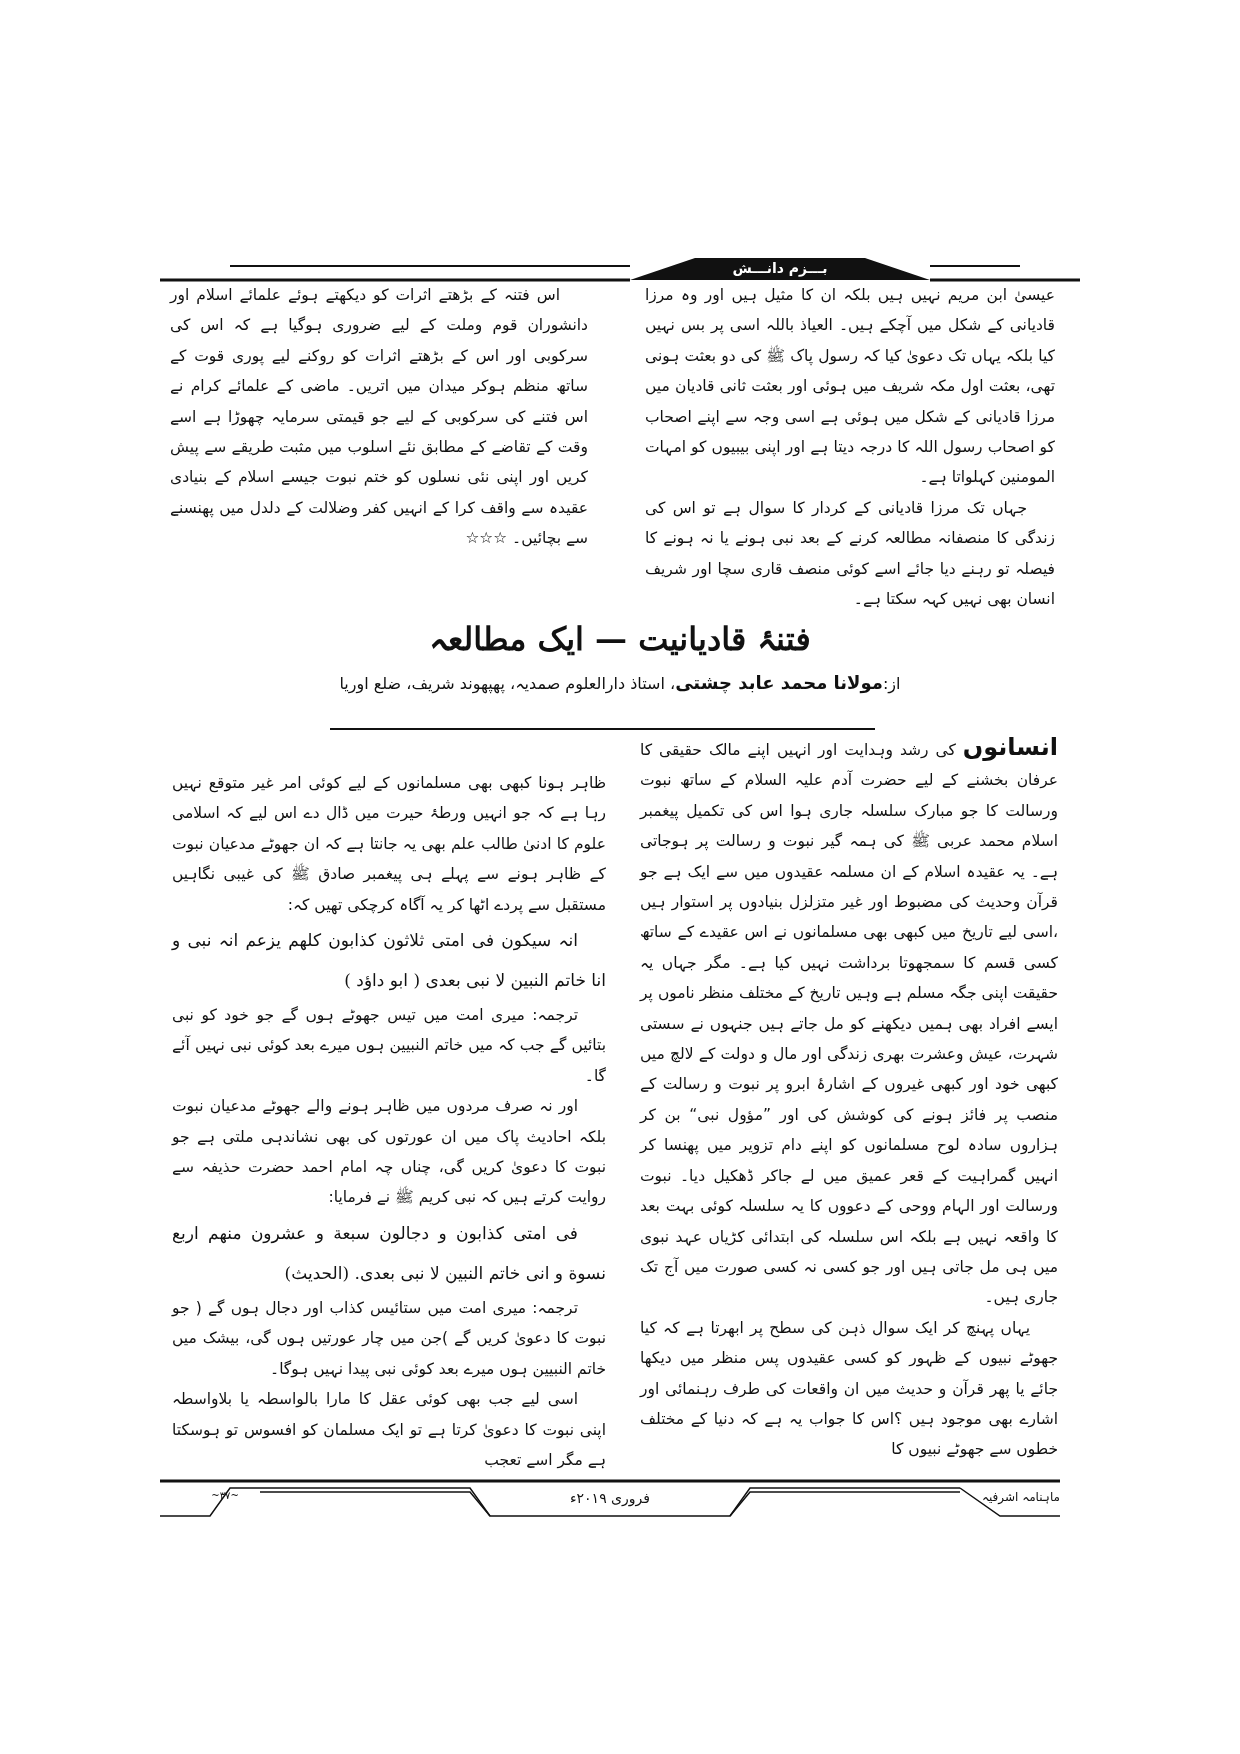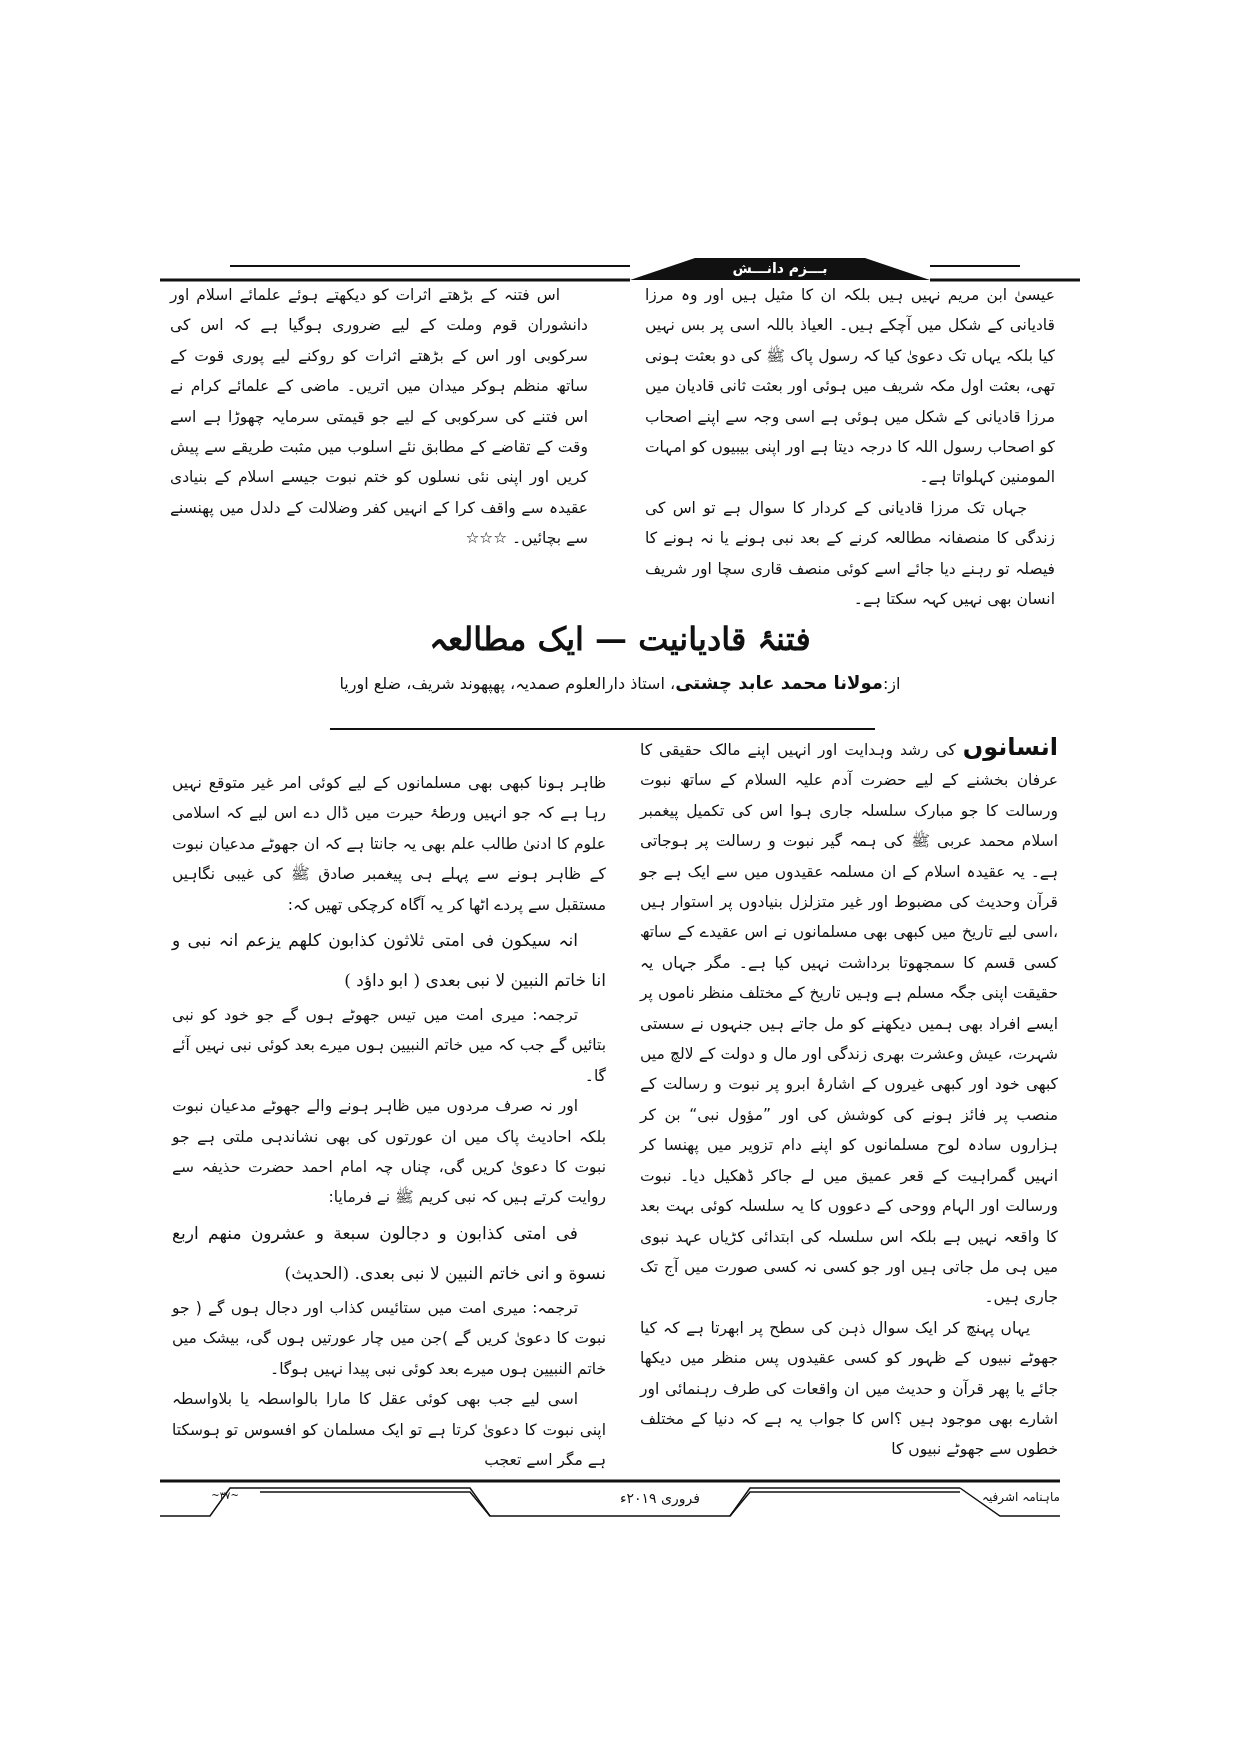--- a/index.html
+++ b/index.html
@@ -30,21 +30,21 @@
   .byline .author { font-weight: bold; font-size: 18px; }
   .byline-rule { position: absolute; left: 330px; top: 728px; width: 545px; height: 2px; background: #111; }
 
   .col-main-right { left: 640px; top: 732px; width: 418px; }
   .col-main-left  { left: 172px; top: 768px; width: 434px; }
   .lead { font-weight: bold; font-size: 24px; }
 
   .footer { position: absolute; left: 160px; top: 1478px; width: 900px; height: 40px; }
   .footer svg { position: absolute; left: 0; top: 0; }
   .foot-mag { position: absolute; right: 0; top: 12px; font-size: 12px; direction: rtl; }
-  .foot-date { position: absolute; left: 360px; top: 12px; width: 180px; font-size: 14px; direction: rtl; }
+  .foot-date { position: absolute; left: 360px; top: 12px; width: 180px; text-align: center; font-size: 14px; direction: rtl; }
   .foot-page { position: absolute; left: 4px; top: 12px; width: 60px; font-size: 10px; direction: rtl; text-align: center; margin-left: 31px; }
 </style>
 </head>
 <body>
 
 <div class="page">
 
   <div class="hdr">
     <svg width="920" height="26">
       <line x1="70" y1="8" x2="470" y2="8" stroke="#111" stroke-width="2"></line>

